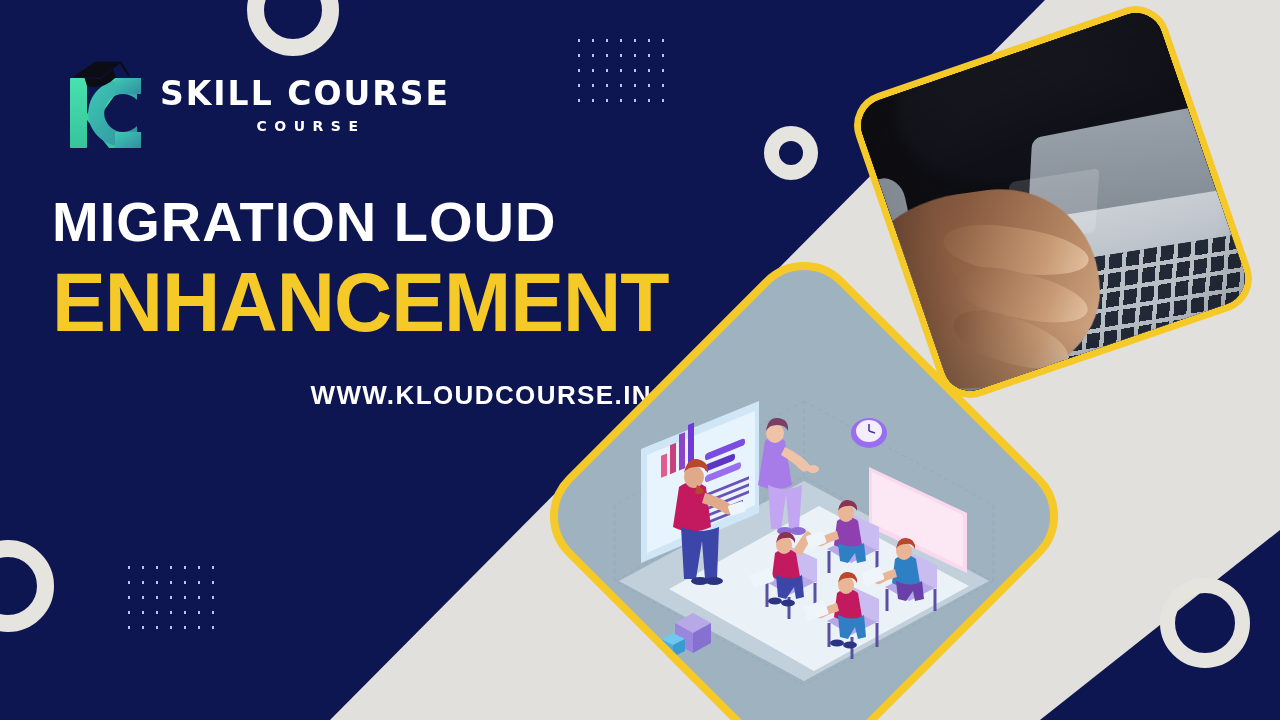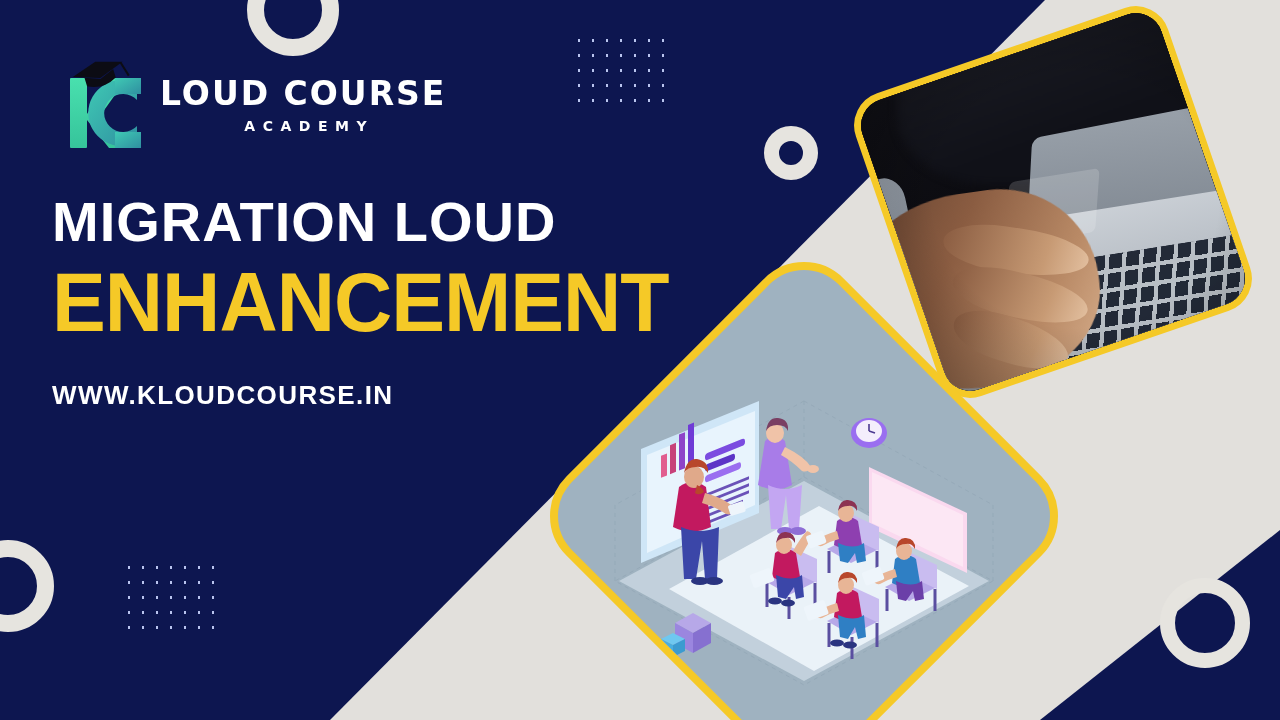--- a/index.html
+++ b/index.html
@@ -133,20 +133,21 @@
     transform-origin: left center;
   }
   .website {
     margin-top: 34px;
     font-family: "Liberation Sans", sans-serif;
     font-weight: 700;
     font-size: 26px;
     letter-spacing: 1.4px;
     color: #ffffff;
     white-space: nowrap;
+    text-align: right;
   }
 
   
   .photo-card {
     position: absolute;
     left: 888px;
     top: 42px;
     width: 330px;
     height: 320px;
     transform: rotate(-19deg);
@@ -303,22 +304,22 @@
           <rect x="63" y="74" width="26" height="16" fill="url(#gc)"></rect>
 
           <g transform="rotate(-17 44 13)">
             <polygon points="20,12 46,4 72,12 46,21" fill="#0c0c14"></polygon>
             <path d="M31 16 L31 25 Q46 33 61 25 L61 16 L46 22 Z" fill="#0c0c14"></path>
             <line x1="70" y1="12" x2="74" y2="27" stroke="#0c0c14" stroke-width="2"></line>
           </g>
         </svg>
       </div>
       <div class="logo-words">
-        <div class="logo-main">LOUD COURSE</div>
-        <div class="logo-sub">ACADEMY</div>
+        <div class="logo-main">SKILL COURSE</div>
+        <div class="logo-sub">COURSE</div>
       </div>
     </div>
 
     <div class="headline">MIGRATION LOUD</div>
     <div class="headline-accent">ENHANCEMENT</div>
     <div class="website">WWW.KLOUDCOURSE.IN</div>
   </div>
 
   <div class="photo-card">
     <div class="photo-inner">

